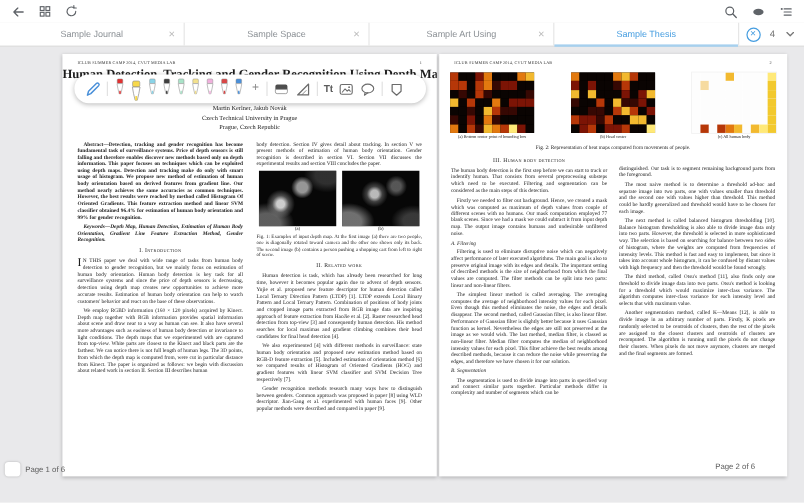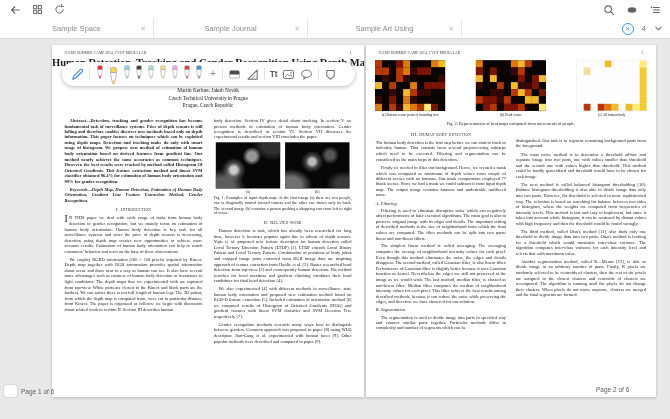--- a/index.html
+++ b/index.html
@@ -111,30 +111,33 @@
             <path d="M5.2 7 H12"></path>
             <path d="M5.2 10 H12"></path>
           </g>
           <rect x="2" y="3.2" width="1.7" height="1.7" fill="currentColor"></rect>
         </svg>
     </span>
   </div>
 
   <div class="tabbar">
     <div class="tab">
+      <span>Sample Journal</span>
+      <span class="tclose">✕</span>
+    </div>
+    <div class="tab">
       <span>Sample Space</span>
-      <span class="tclose">✕</span>
-    </div>
-    <div class="tab">
-      <span>Sample Journal</span>
       <span class="tclose">✕</span>
     </div>
     <div class="tab">
       <span>Sample Art Using</span>
       <span class="tclose">✕</span>
+    </div>
+    <div class="tab active">
+      <span>Sample Thesis</span>
     </div>
     <div class="tabctrl">
       <span class="circx">✕</span>
       <span class="tcount">4</span>
       <span class="chev">
         <svg viewBox="0 0 10 10" width="9" height="9">
             <path d="M2 3.5 L5 6.5 L8 3.5" fill="none" stroke="currentColor" stroke-width="1.2" stroke-linecap="round" stroke-linejoin="round"></path>
           </svg>
       </span>
     </div>

